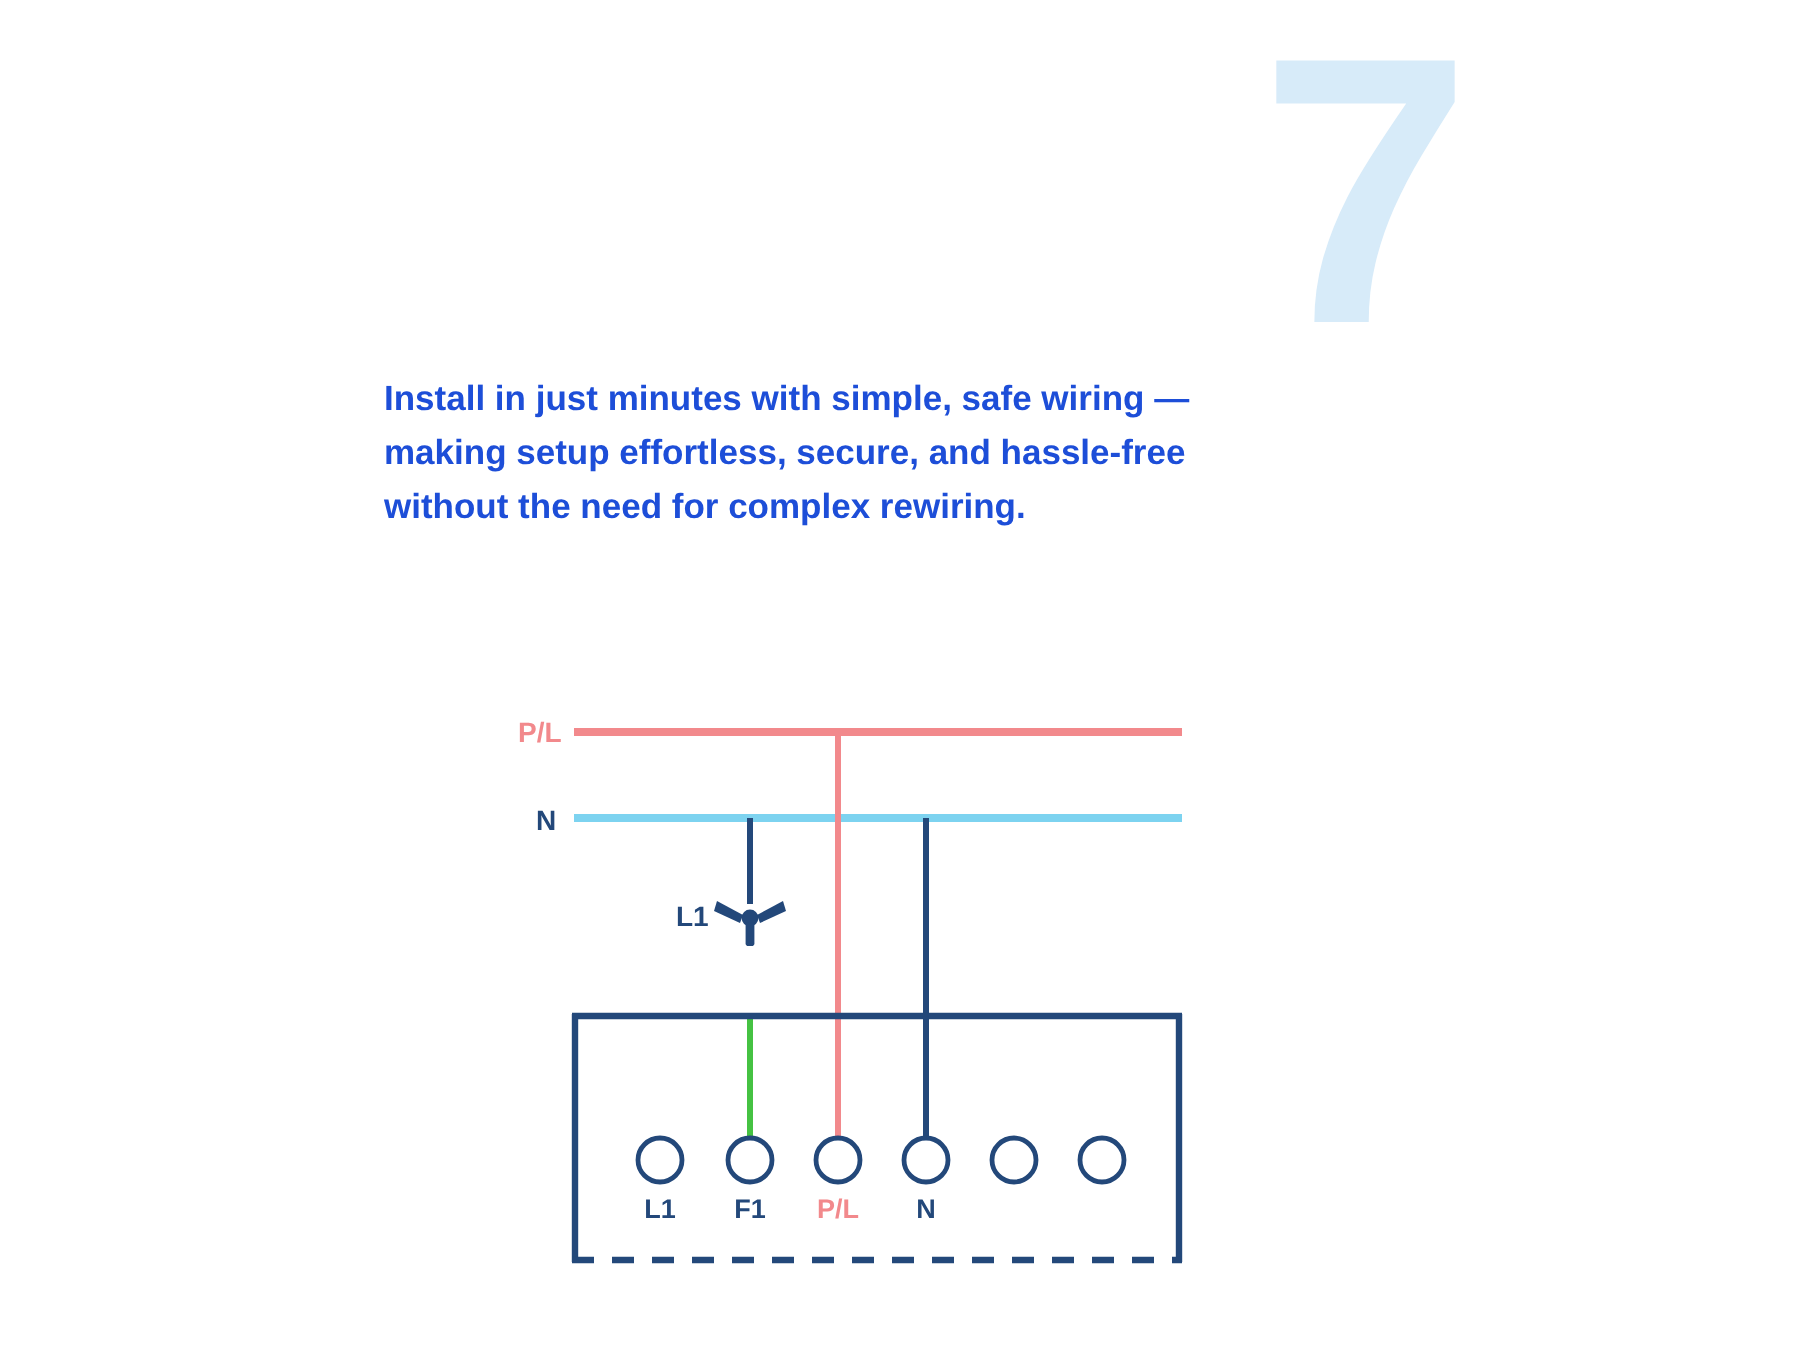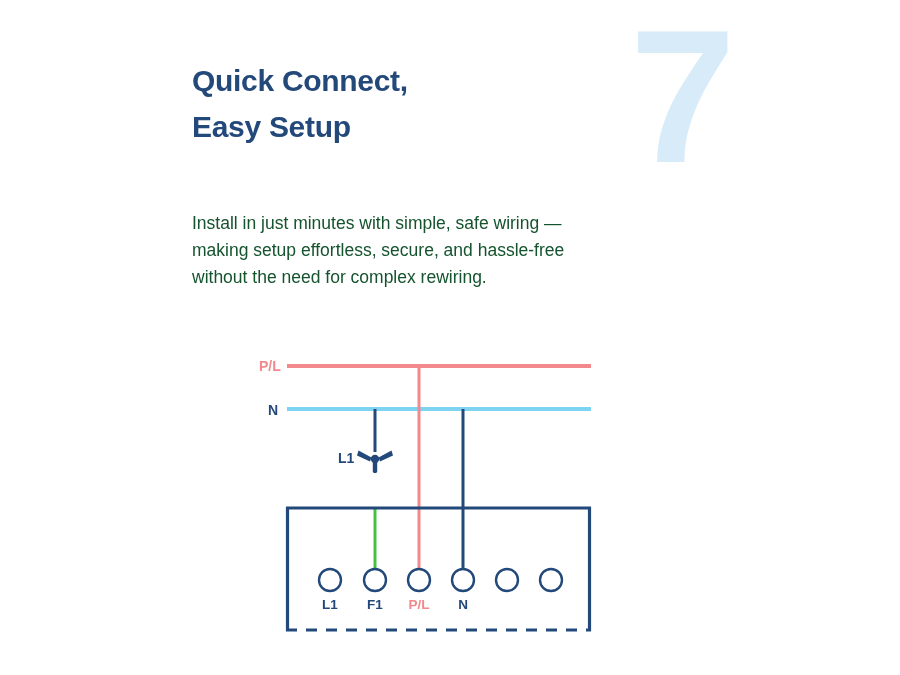--- a/index.html
+++ b/index.html
@@ -53,23 +53,22 @@
   .headline .line { display: block; }
 
   
   .body-copy {
     position: absolute;
     left: 192px;
     top: 186px;
     width: 430px;
     font-size: 17.5px;
     line-height: 27px;
-    font-weight: 400;
-    color: #14532d;
-    margin-top: 24px;
+    font-weight: 700;
+    color: #1d4ed8;
   }
 
   
   .diagram {
     position: absolute;
     left: 0;
     top: 0;
     width: 900px;
     height: 497px;
     pointer-events: none;
@@ -87,24 +86,20 @@
     font-weight: 700;
   }
 </style>
 </head>
 <body>
 
 <div id="page">
 
   <div class="step-number">7</div>
 
-  <div class="headline">
-    <span class="line">Quick Connect,</span>
-    <span class="line">Easy Setup</span>
-  </div>
 
   <div class="body-copy">Install in just minutes with simple, safe wiring — making setup effortless, secure, and hassle-free without the need for complex rewiring.</div>
 
   <div class="diagram">
     <svg width="900" height="675" viewBox="0 0 900 675" xmlns="http://www.w3.org/2000/svg">
 
       <line x1="287" y1="366" x2="591" y2="366" stroke="#f2898c" stroke-width="4" stroke-linecap="butt"></line>
 
       <line x1="287" y1="409" x2="591" y2="409" stroke="#7dd3f0" stroke-width="4" stroke-linecap="butt"></line>
 

